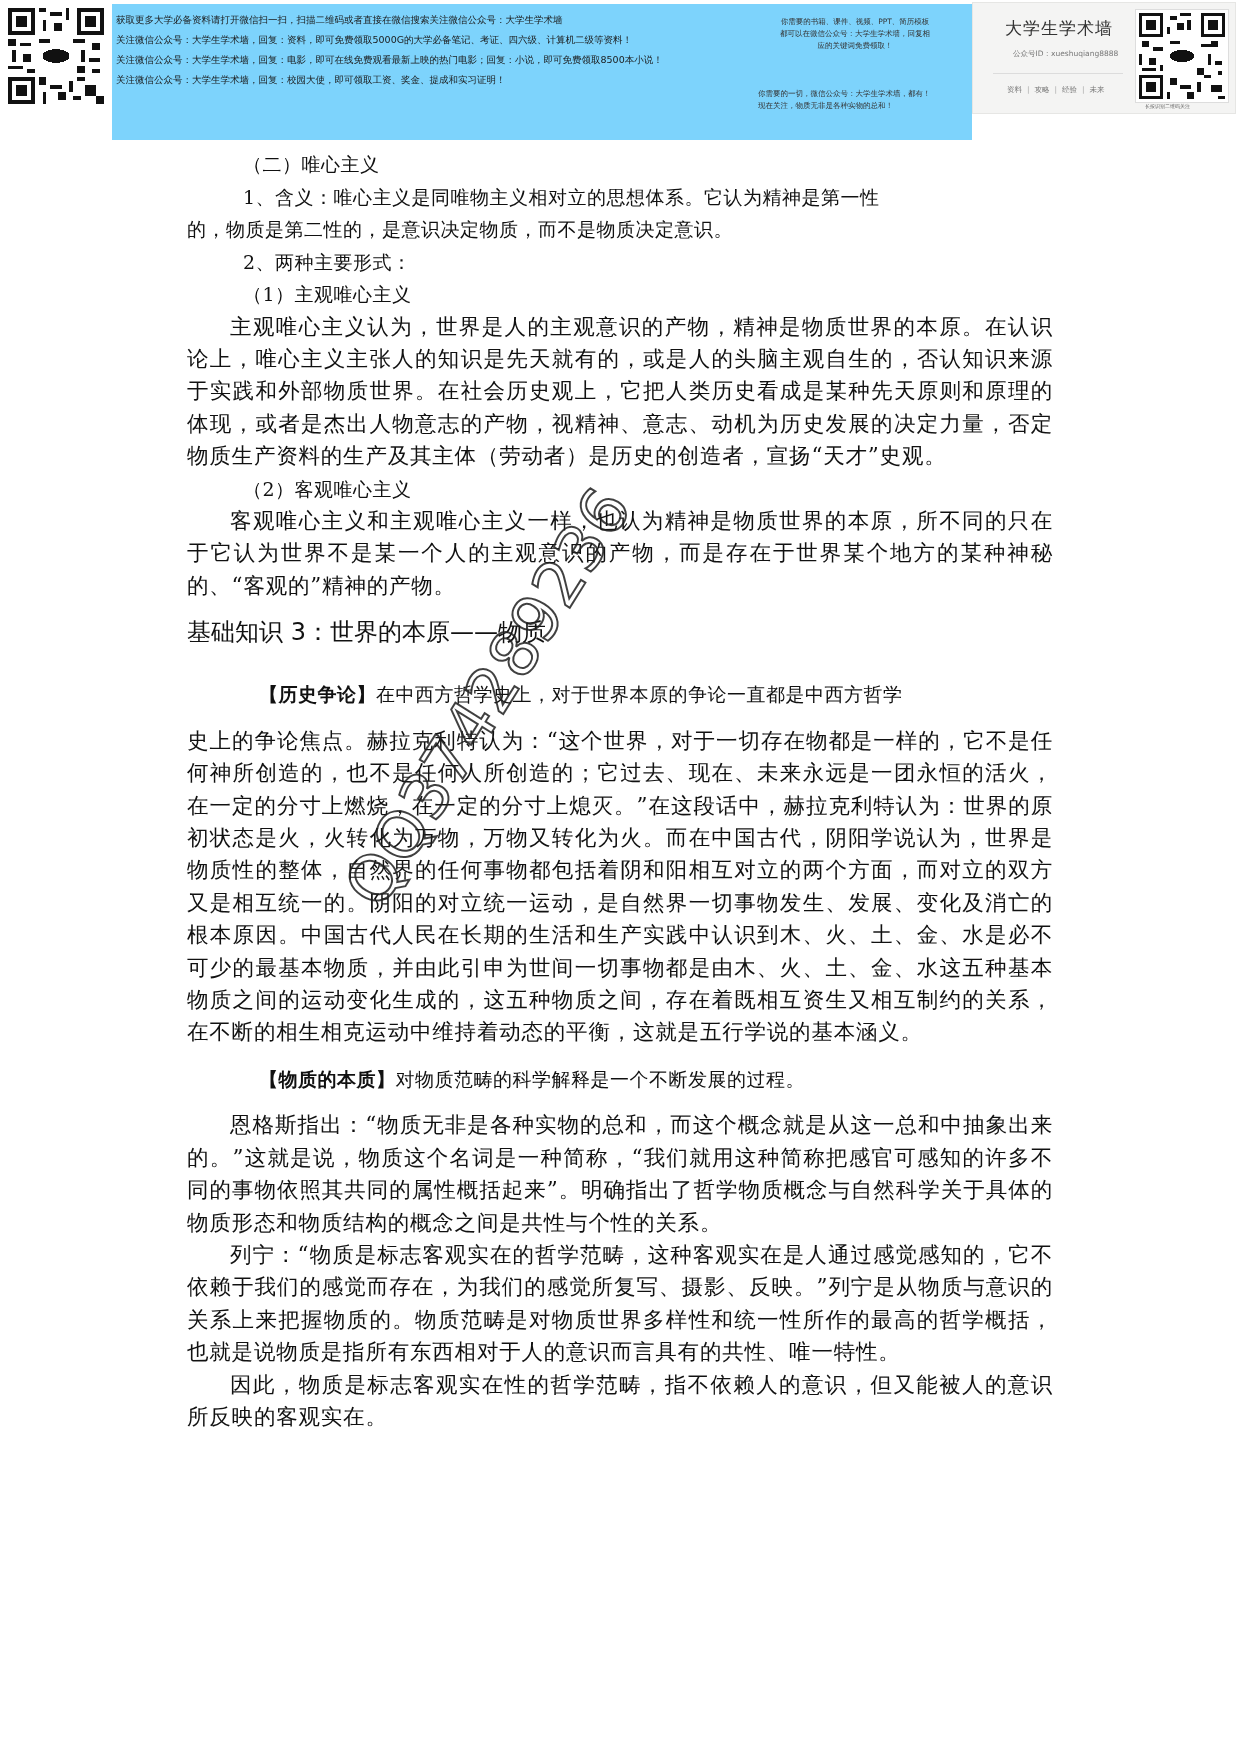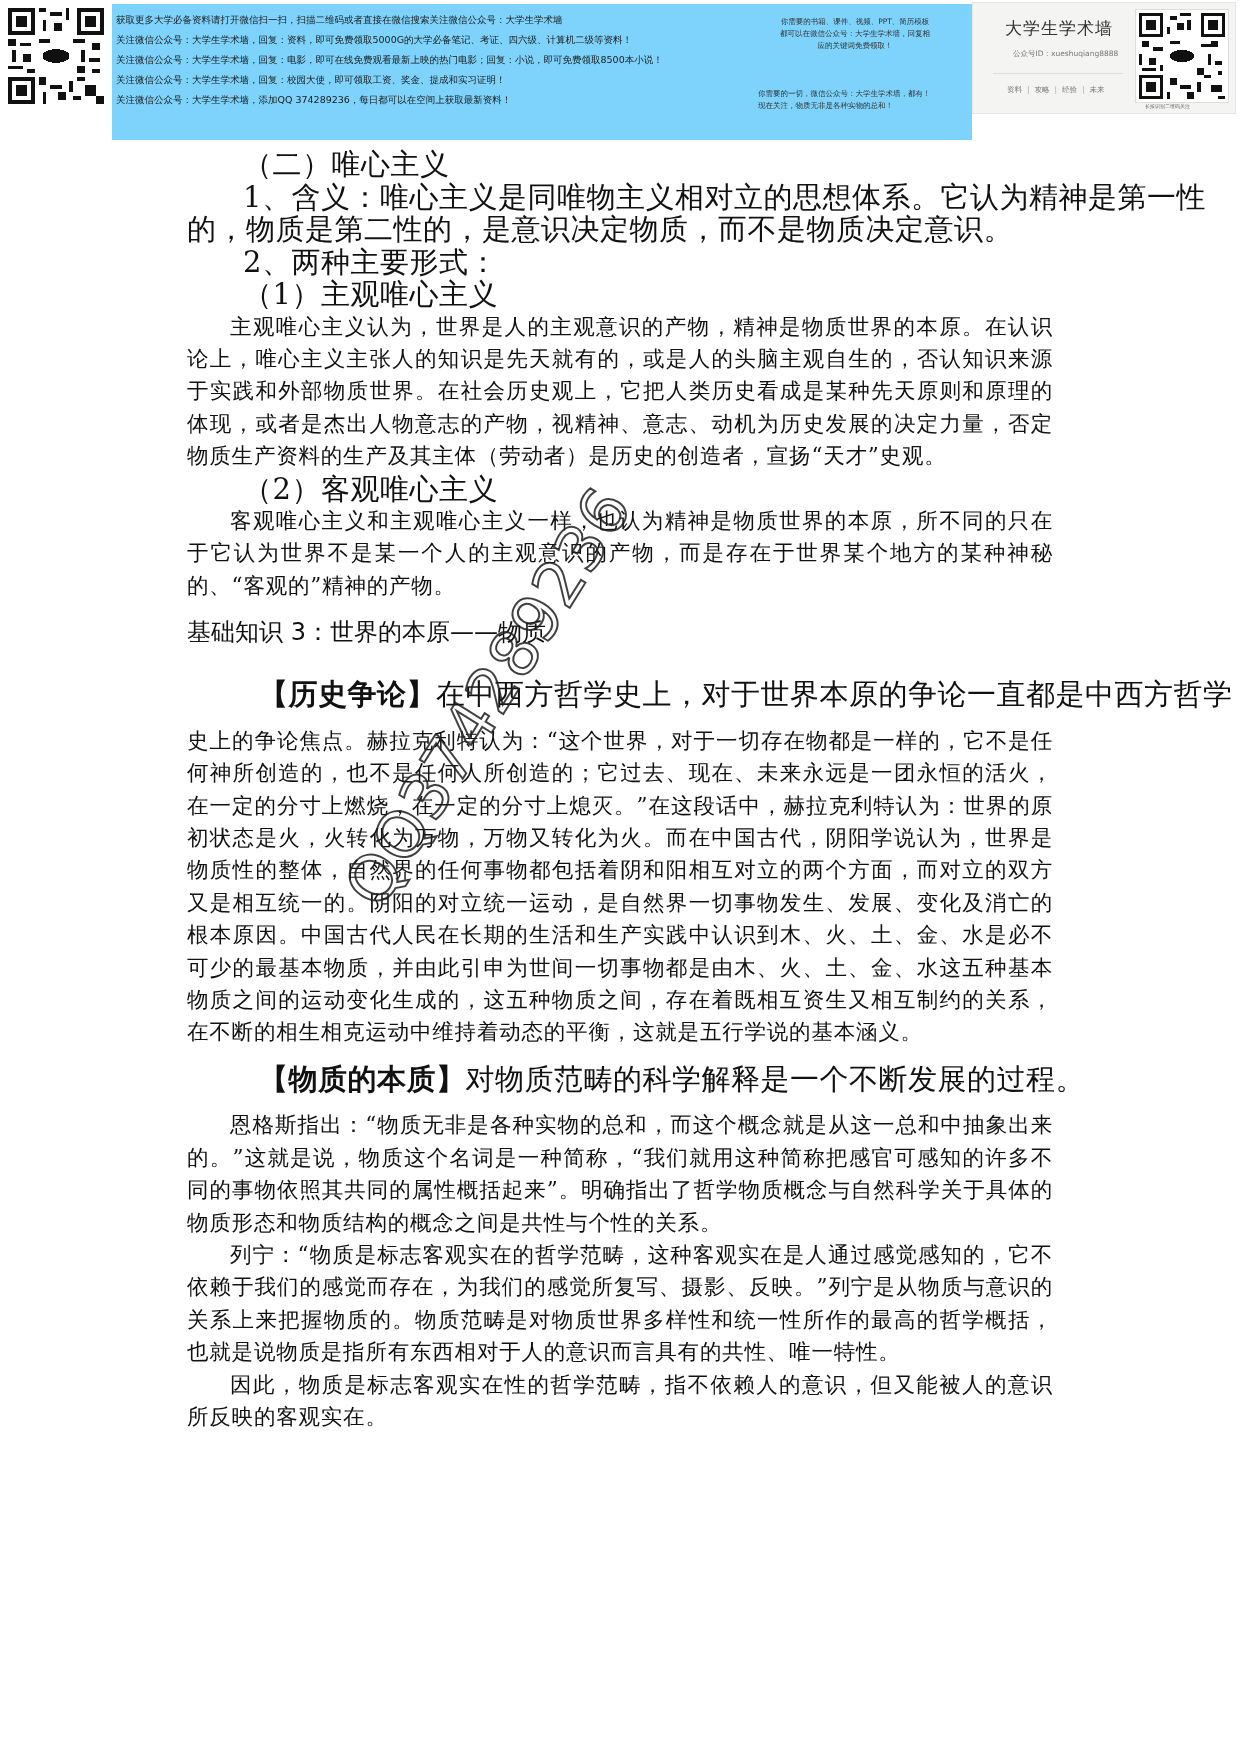--- a/index.html
+++ b/index.html
@@ -106,21 +106,21 @@
     }
 
     
     .content {
       position: absolute;
       left: 187px;
       top: 148px;
       width: 866px;
     }
     .line {
-      font-size: 29px;
+      font-size: 19px;
       line-height: 32.5px;
       white-space: nowrap;
       letter-spacing: 0.5px;
     }
     .para {
       font-size: 21.5px;
       line-height: 32.4px;
       letter-spacing: 0.8px;
       text-align: justify;
       text-indent: 2em;
@@ -213,21 +213,20 @@
       </g>
     </svg>
   </div>
 
   <div class="ad-strip">
     <div class="ad-lines">
       <div>获取更多大学必备资料请打开微信扫一扫，扫描二维码或者直接在微信搜索关注微信公众号：大学生学术墙</div>
       <div>关注微信公众号：大学生学术墙，回复：资料，即可免费领取5000G的大学必备笔记、考证、四六级、计算机二级等资料！</div>
       <div>关注微信公众号：大学生学术墙，回复：电影，即可在线免费观看最新上映的热门电影；回复：小说，即可免费领取8500本小说！</div>
       <div>关注微信公众号：大学生学术墙，回复：校园大使，即可领取工资、奖金、提成和实习证明！</div>
-      <div>关注微信公众号：大学生学术墙，添加QQ 374289236，每日都可以在空间上获取最新资料！</div>
     </div>
     <div class="ad-side top">
       <div>你需要的书籍、课件、视频、PPT、简历模板</div>
       <div>都可以在微信公众号：大学生学术墙，回复相</div>
       <div>应的关键词免费领取！</div>
     </div>
     <div class="ad-side bottom">
       <div>你需要的一切，微信公众号：大学生学术墙，都有！</div>
       <div>现在关注，物质无非是各种实物的总和！</div>
     </div>

